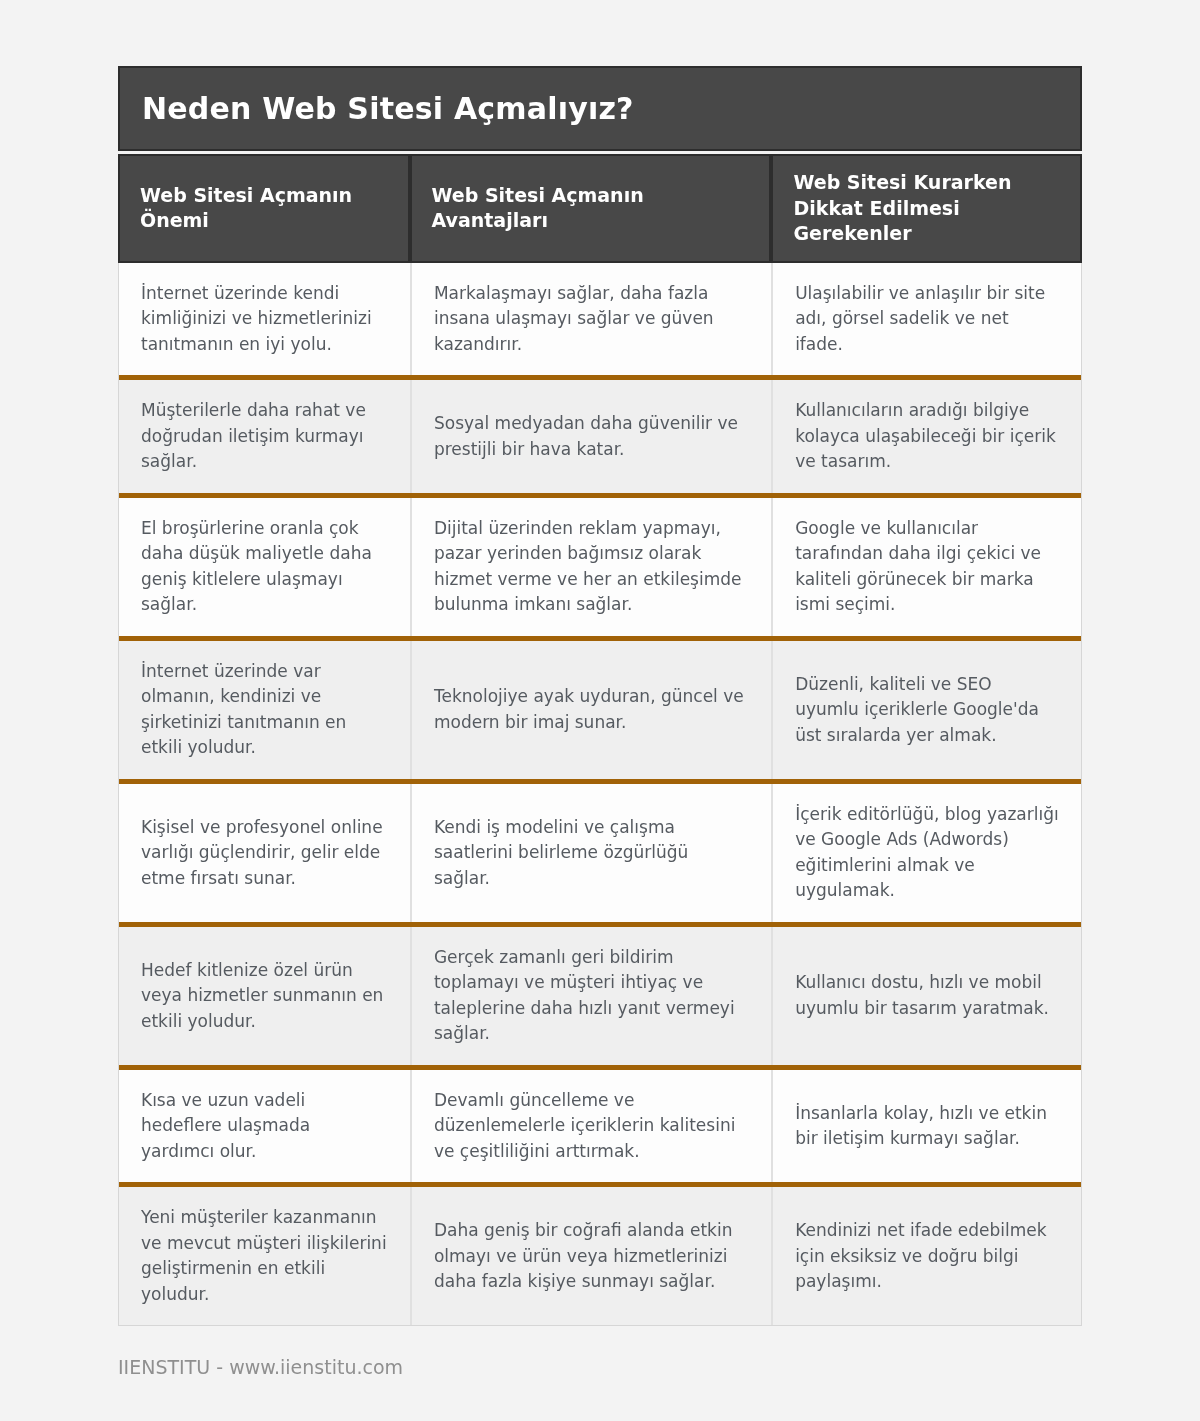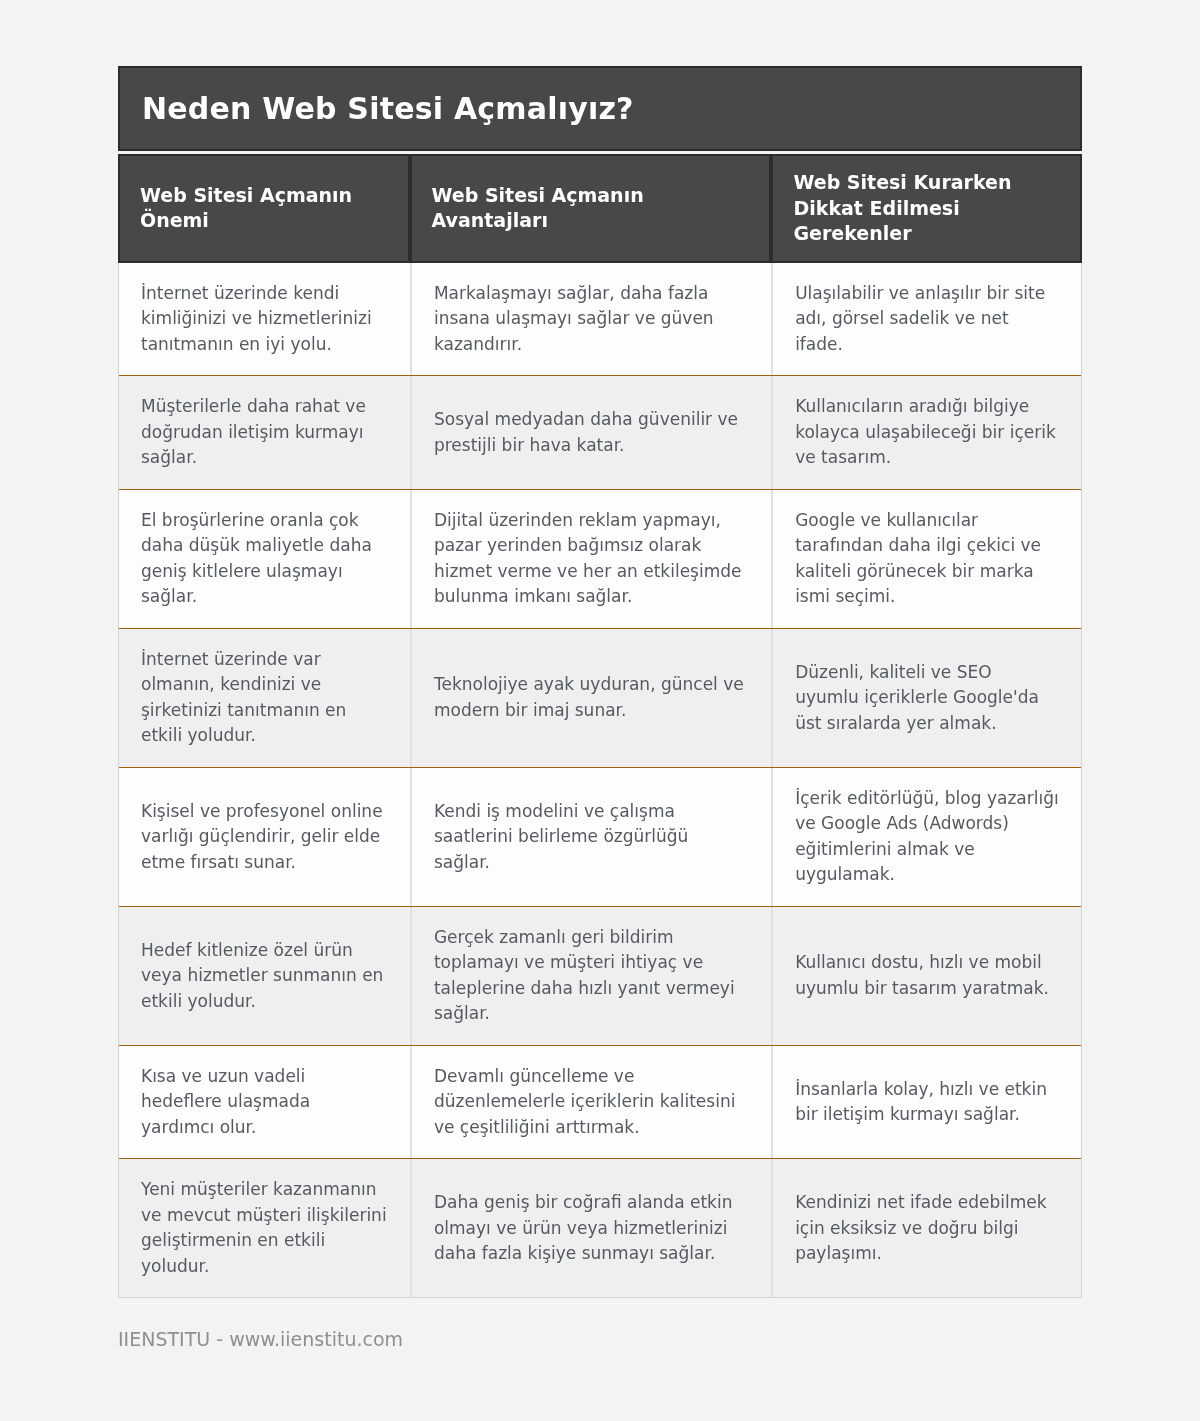--- a/index.html
+++ b/index.html
@@ -51,21 +51,21 @@
 
   
   .body-grid {
     border: 1px solid #d6d6d6;
     border-top: none;
   }
   .row {
     display: grid;
     grid-template-columns: 323fr 401fr 344fr;
   }
-  .row + .row { border-top: 1px solid #a16207; }
+  .row + .row { border-top: 5px solid #a16207; }
   .row:nth-child(odd)  .cell { background: #fdfdfd; }
   .row:nth-child(even) .cell { background: #efefef; }
   .cell {
     padding: 18px 22px;
     min-height: 108px;
     display: flex;
     align-items: center;
     color: #555a60;
     font-size: 17px;
     line-height: 1.5;

